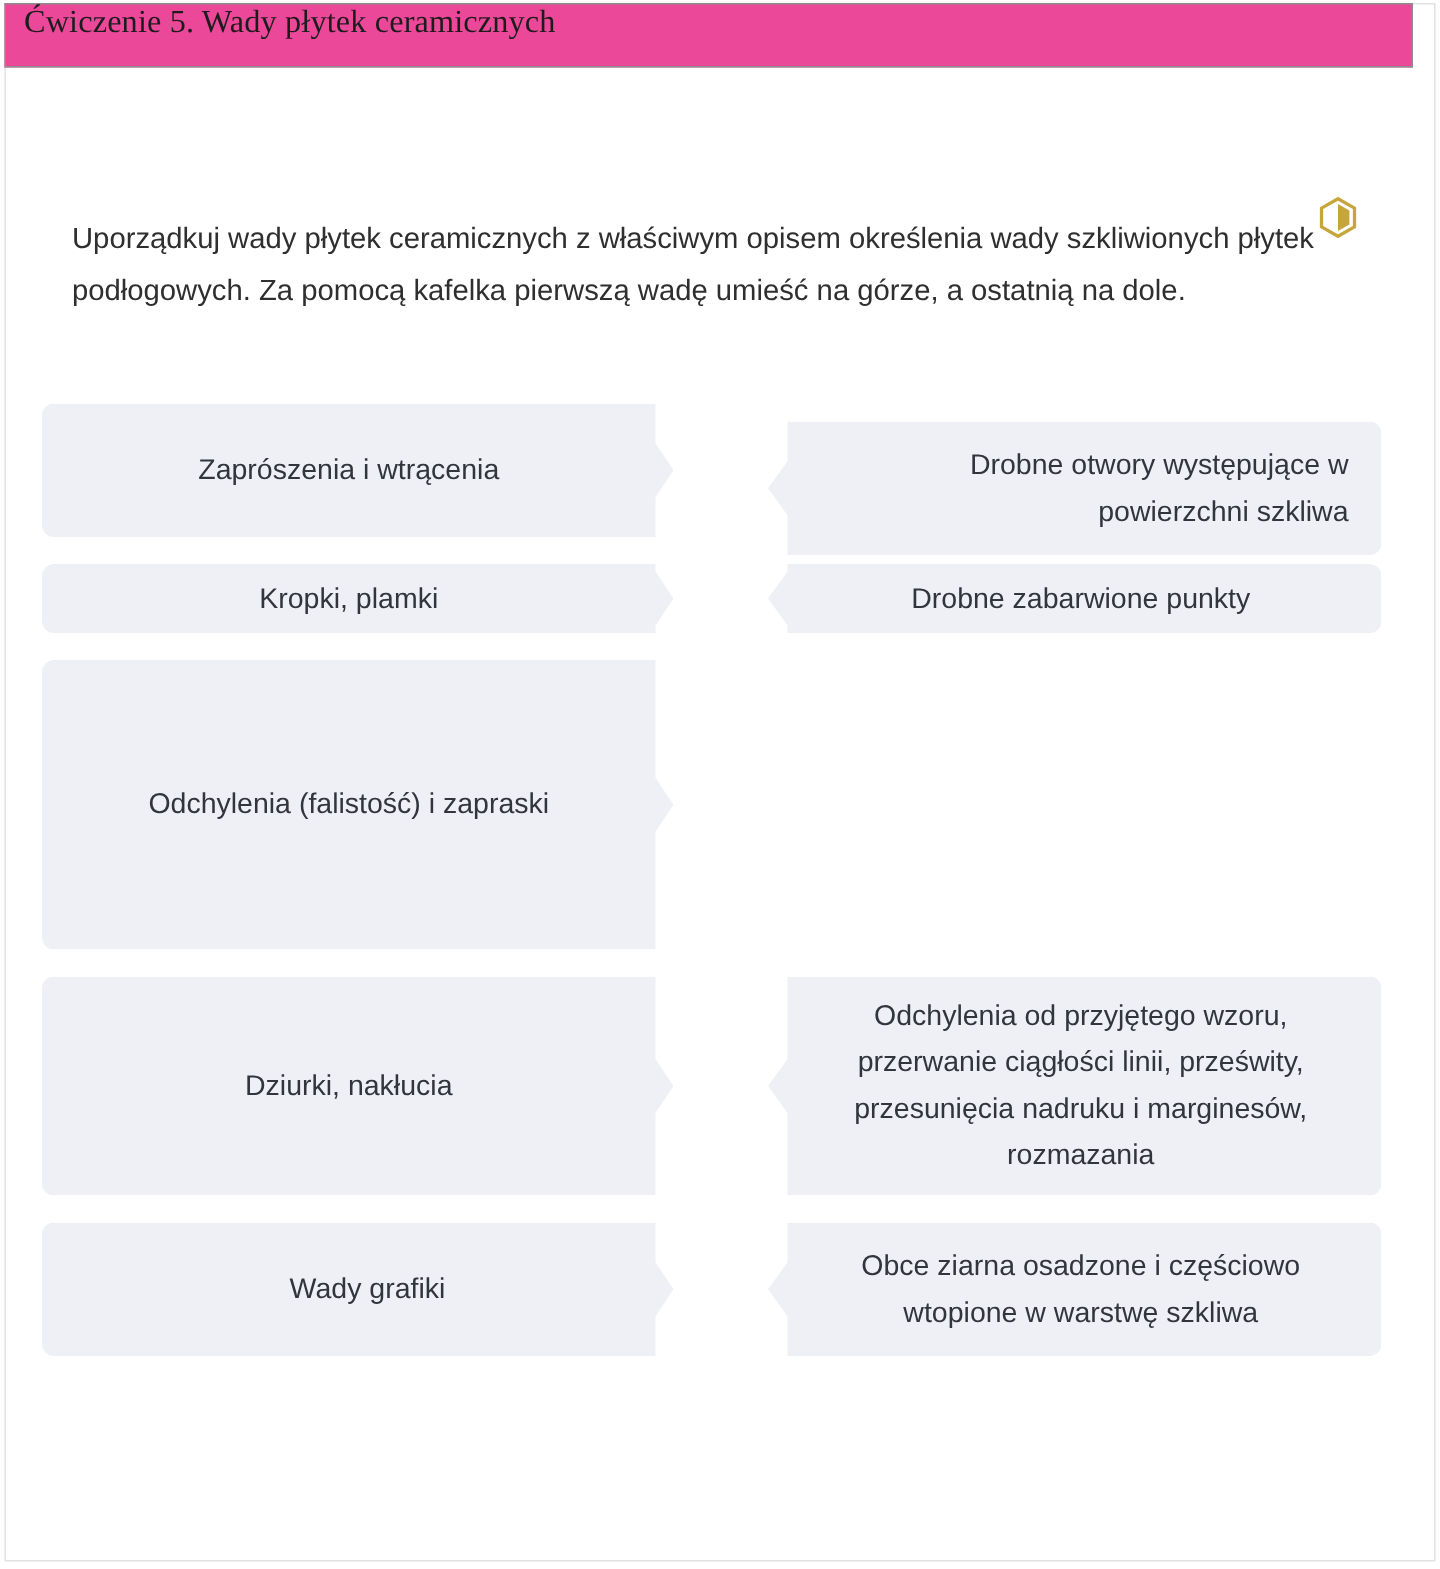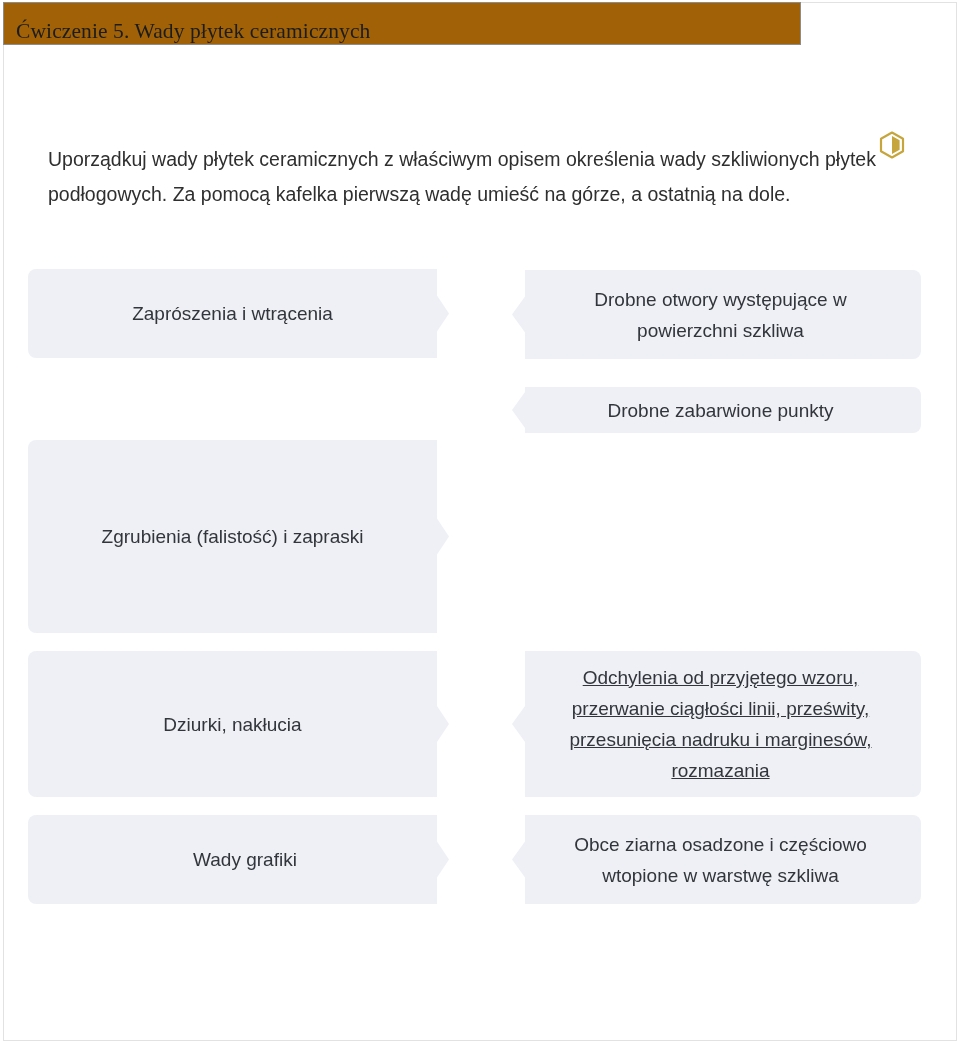--- a/index.html
+++ b/index.html
@@ -26,27 +26,27 @@
     border: 1px solid #e2e2e2;
     box-sizing: border-box;
     background: #fff;
   }
 
   
   .exercise-header {
     position: absolute;
     left: 3px;
     top: 2px;
-    width: 798px;
+    width: 939px;
     height: 43px;
     box-sizing: border-box;
     border: 1px solid #8c8c8c;
-    background: #a16207;
+    background: #ec4899;
     display: flex;
-    align-items: flex-end;
+    align-items: flex-start;
     padding-left: 12px;
   }
   .exercise-title {
     font-family: "Liberation Serif", serif;
     font-size: 21.5px;
     line-height: 1.1;
     color: #1c1c1c;
     letter-spacing: 0.1px;
     white-space: nowrap;
   }
@@ -168,42 +168,45 @@
     <path d="M15,6 L22.6,10.35 L22.6,19.65 L15,24 Z" fill="#c6a63c"></path>
   </svg>
 </div>
 
 <div class="match-board">
 
   <div class="match-row" style="top:269px;height:89px;">
     <div class="tile tile-left" style="top:0;height:89px;">
       <span class="tile-text">Zaprószenia i wtrącenia</span>
     </div>
-    <div class="tile tile-right" style="top:1px;height:89px;">
+    <div class="tile tile-right" style="top:12px;height:89px;text-align:right;">
       <span class="tile-text">Drobne otwory występujące w powierzchni szkliwa</span>
     </div>
   </div>
 
   <div class="match-row" style="top:376px;height:46px;">
-    <div class="tile tile-right" style="top:11px;height:46px;">
+    <div class="tile tile-left" style="top:0;height:46px;">
+      <span class="tile-text">Kropki, plamki</span>
+    </div>
+    <div class="tile tile-right" style="top:0;height:46px;">
       <span class="tile-text">Drobne zabarwione punkty</span>
     </div>
   </div>
 
   <div class="match-row" style="top:440px;height:193px;">
     <div class="tile tile-left" style="top:0;height:193px;">
-      <span class="tile-text">Zgrubienia (falistość) i zapraski</span>
+      <span class="tile-text">Odchylenia (falistość) i zapraski</span>
     </div>
   </div>
 
   <div class="match-row" style="top:651px;height:146px;">
     <div class="tile tile-left" style="top:0;height:146px;">
       <span class="tile-text">Dziurki, nakłucia</span>
     </div>
-    <div class="tile tile-right" style="top:0;height:146px;text-decoration:underline;">
+    <div class="tile tile-right" style="top:0;height:146px;">
       <span class="tile-text">Odchylenia od przyjętego wzoru, przerwanie ciągłości linii, prześwity, przesunięcia nadruku i marginesów, rozmazania</span>
     </div>
   </div>
 
   <div class="match-row" style="top:815px;height:89px;">
     <div class="tile tile-left" style="top:0;height:89px;padding-left:25px;">
       <span class="tile-text">Wady grafiki</span>
     </div>
     <div class="tile tile-right" style="top:0;height:89px;">
       <span class="tile-text">Obce ziarna osadzone i częściowo wtopione w warstwę szkliwa</span>

